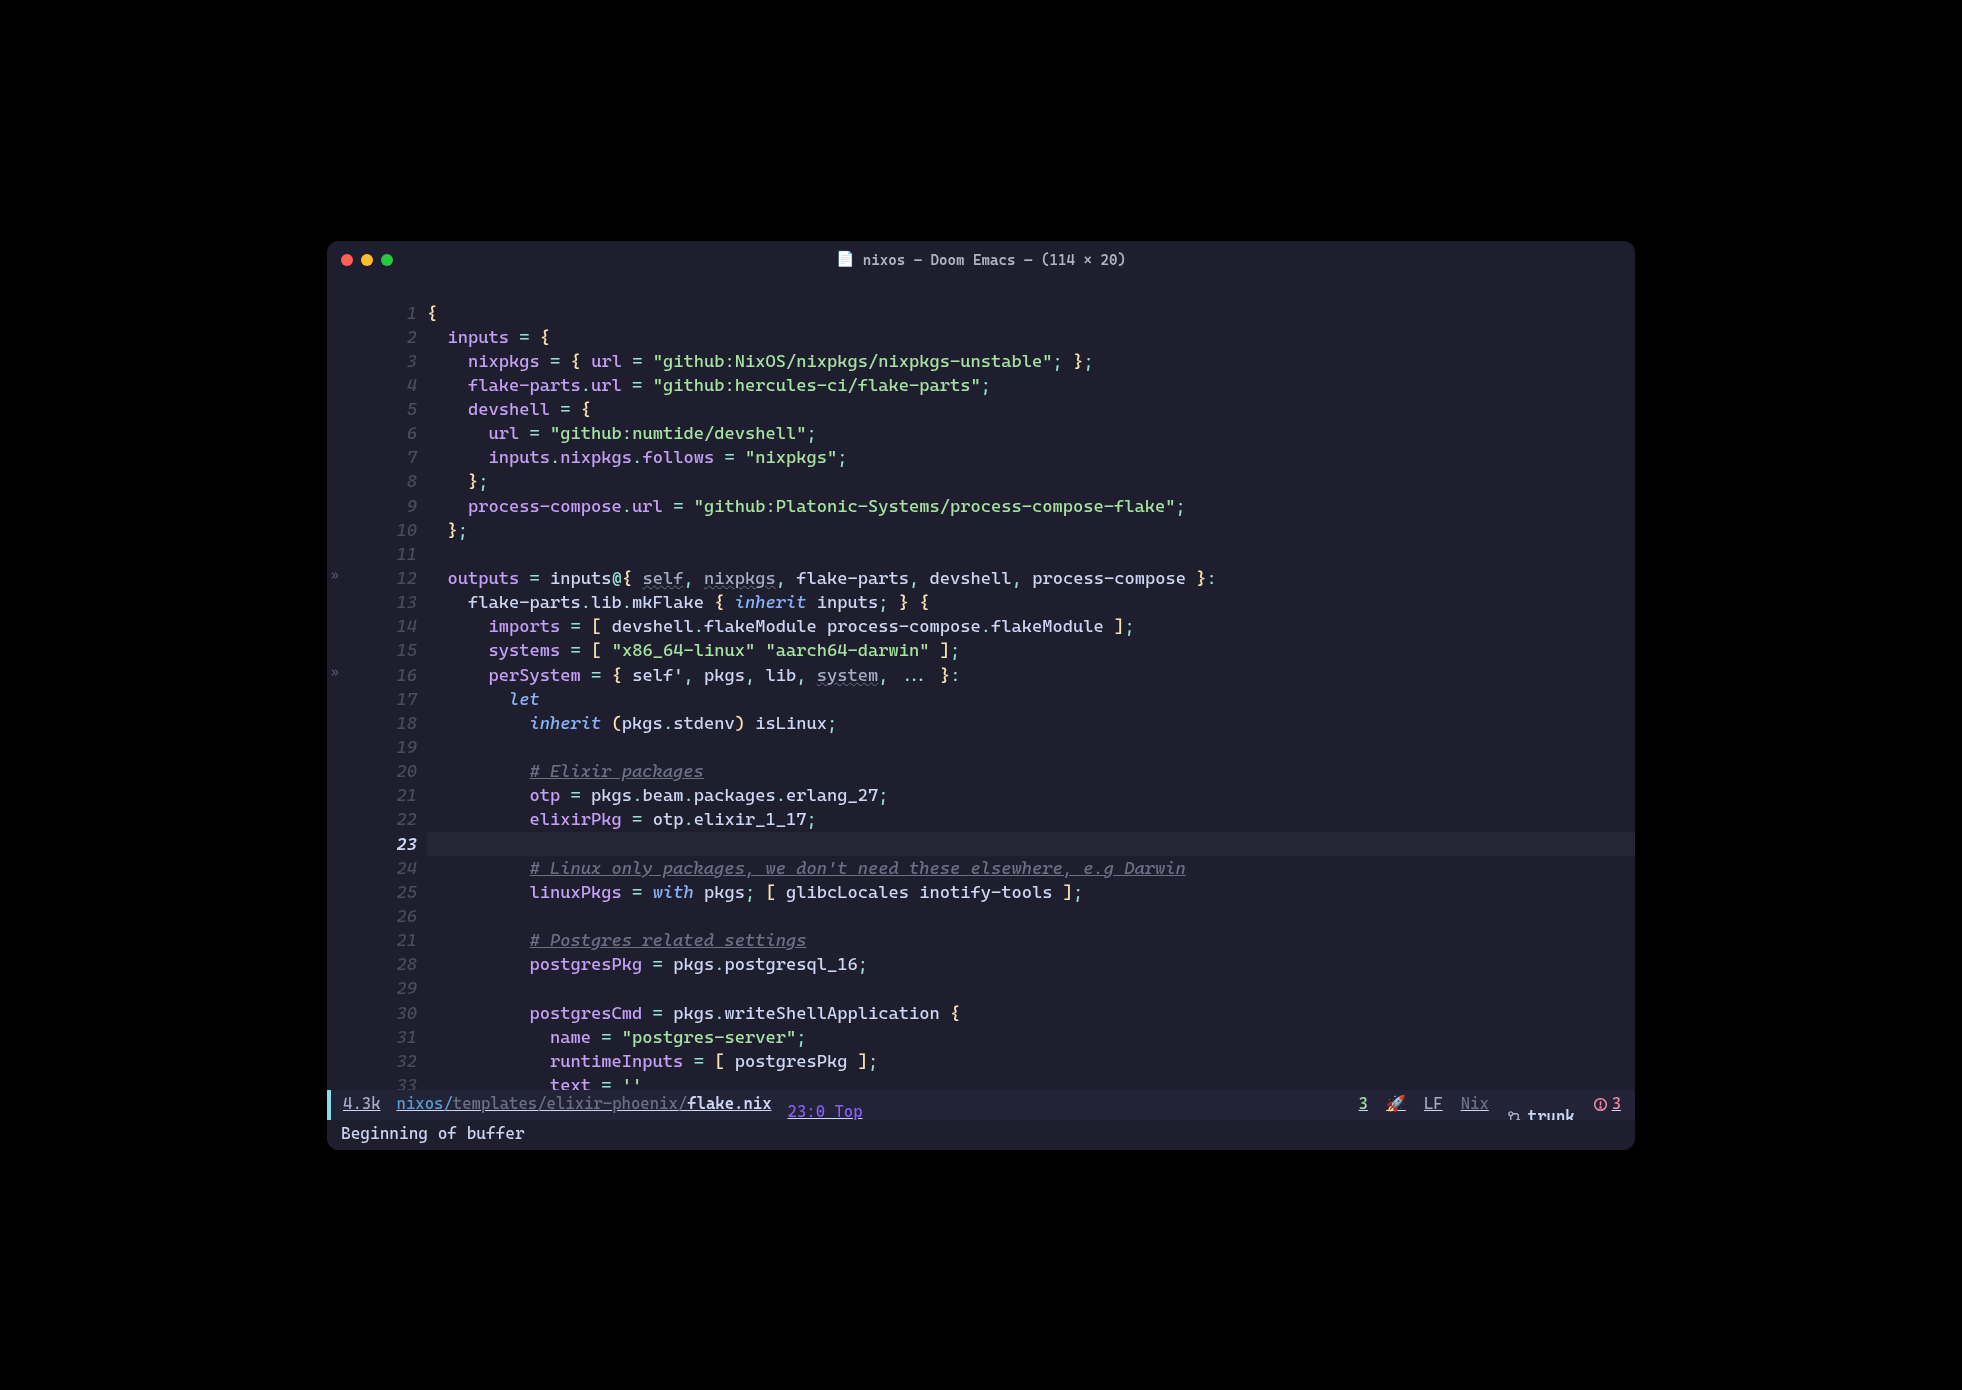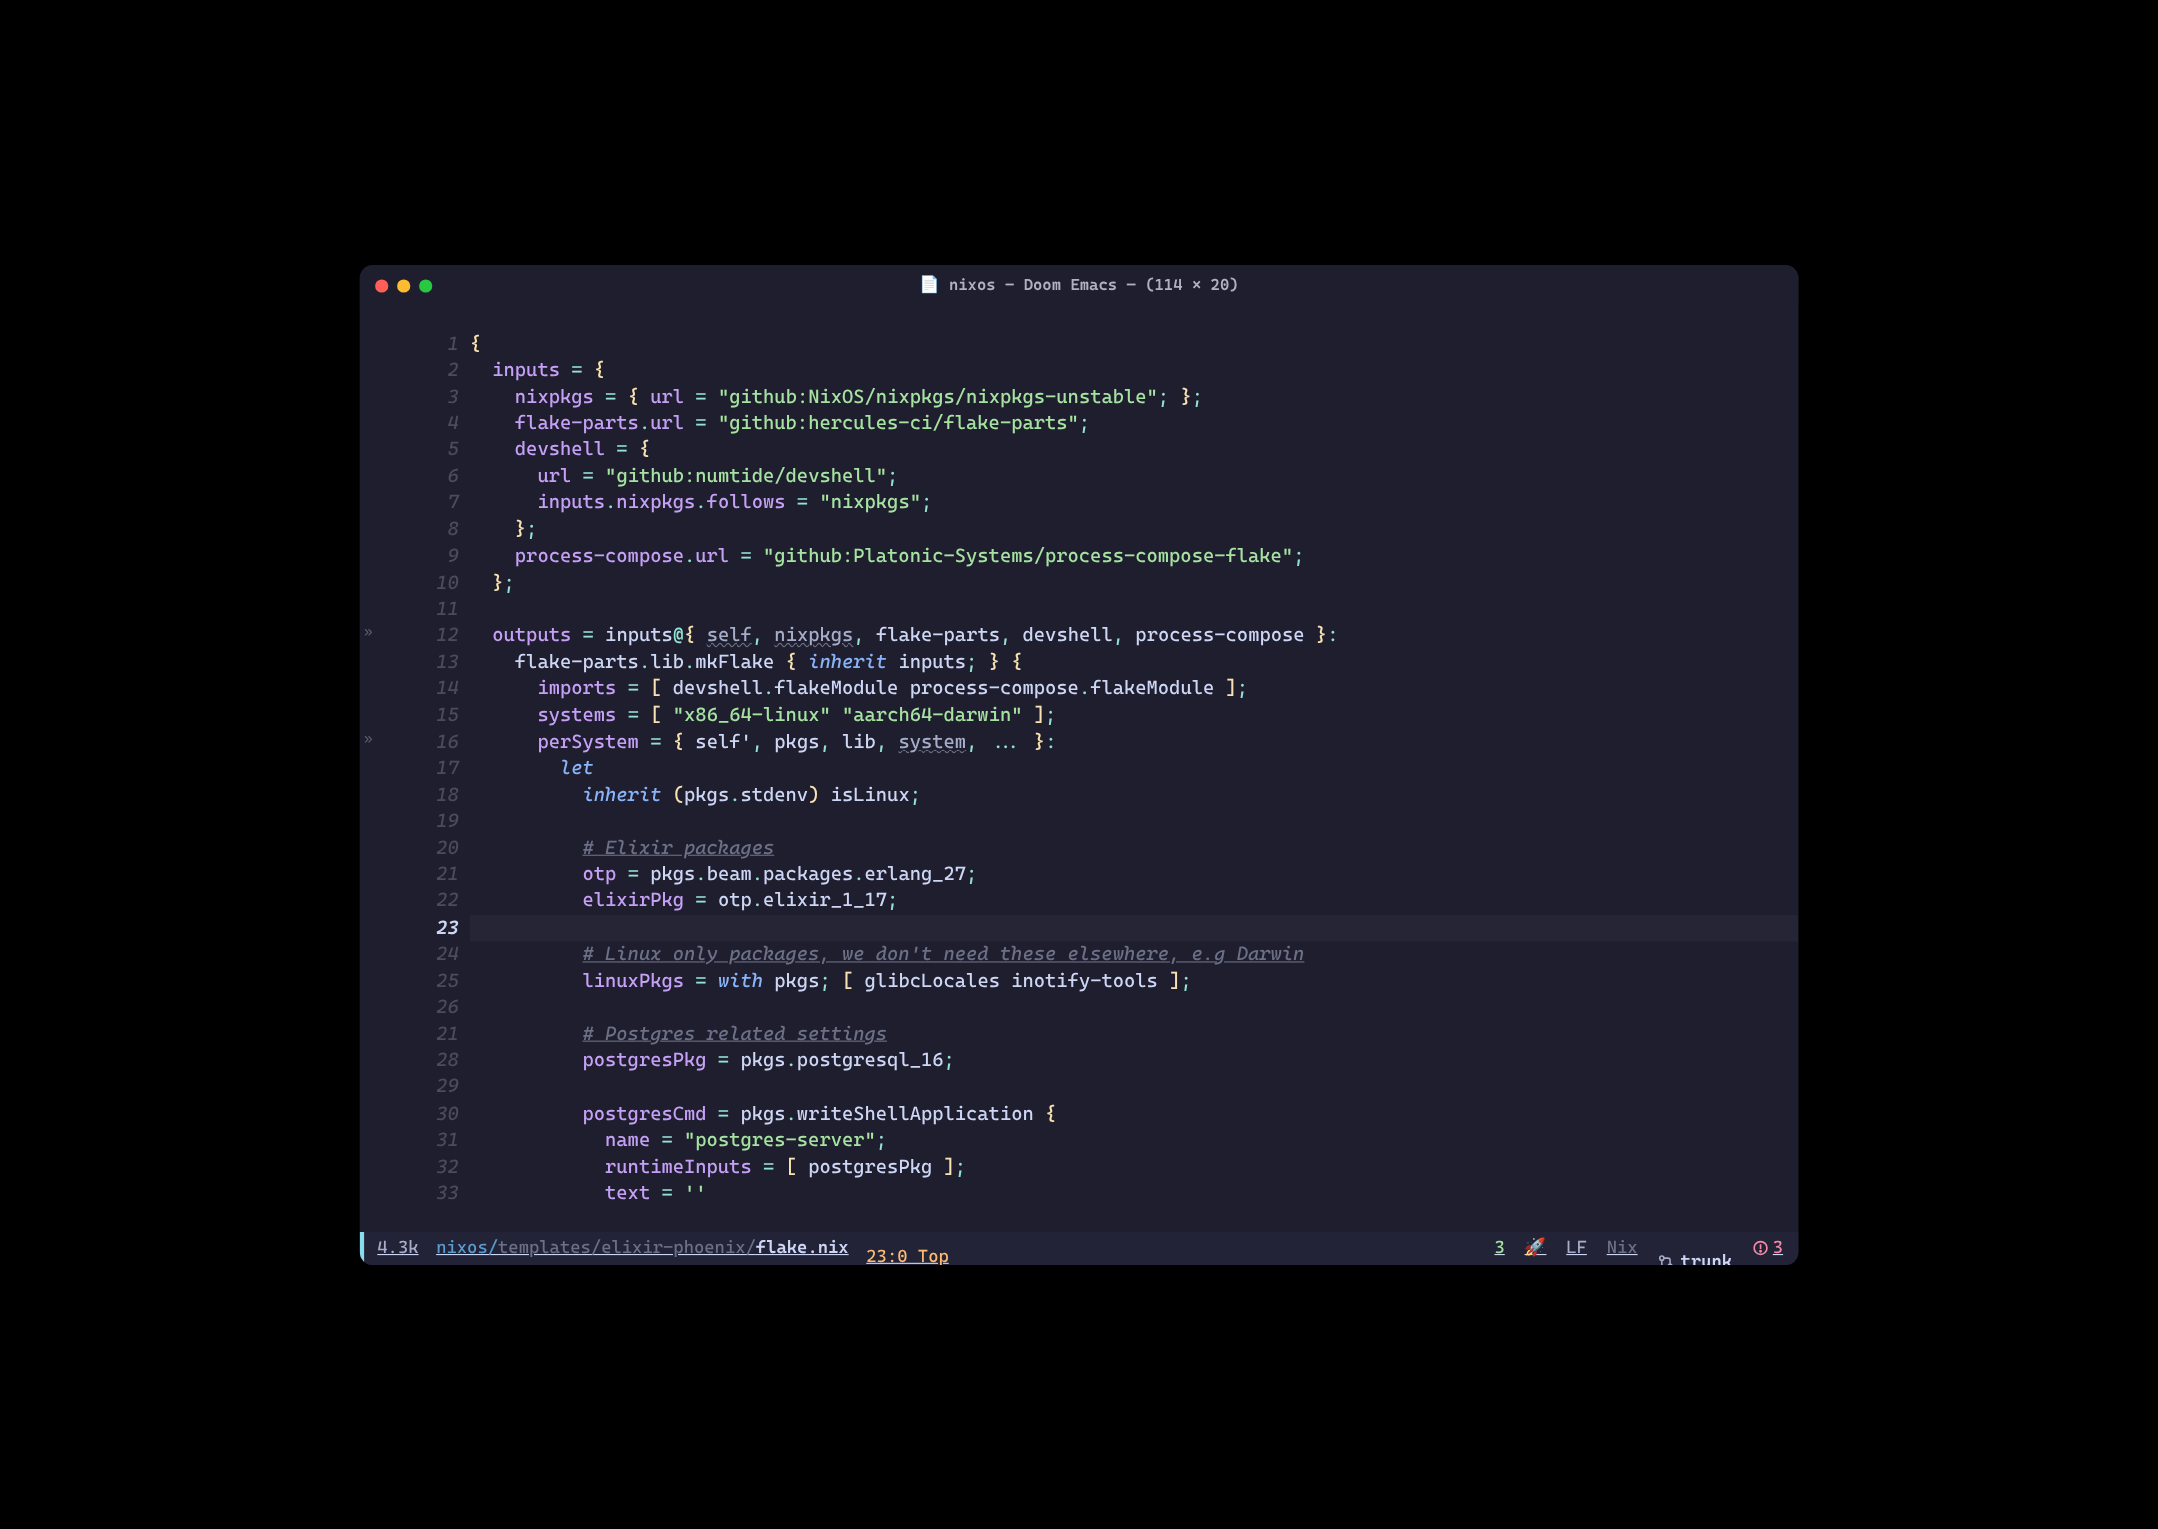--- a/index.html
+++ b/index.html
@@ -101,21 +101,21 @@
     flex-shrink: 0;
     color: #cdd6f4;
     font-style: italic;
     text-decoration: underline;
   }
   .modeline .bar { width: 4px; height: 100%; background: #89dceb; margin-right: 12px; }
   .modeline .size { color: #a6adc8; margin-right: 16px; font-style: normal;}
   .modeline .path { color: #5a9bcf; font-style: normal; }
   .modeline .path .dim { color: #6c7086; }
   .modeline .path .file { color: #cdd6f4; font-weight: 600; text-align: right; }
-  .modeline .pos { margin-left: 16px; color: #fdba74; font-style: normal; margin-top: 15px;}
+  .modeline .pos { margin-left: 16px; color: #8b5cf6; font-style: normal; margin-top: 15px;}
   .modeline .spacer { flex: 1; }
   .modeline .rseg { display: flex; align-items: center; gap: 18px; padding-right: 14px; font-style: normal; }
   .modeline .rseg .lsp { color: #a6e3a1; }
   .modeline .rseg .rocket { color: #a6adc8; }
   .modeline .rseg .enc { color: #a6adc8; }
   .modeline .rseg .mode { color: #6c7086; }
   .modeline .rseg .vc { color: #a6adc8; display:flex; align-items:center; gap:6px;margin-top:26px; }
   .modeline .rseg .vc .branch { font-weight:600; color:#cdd6f4;}
   .modeline .rseg .err { color: #f38ba8; display:flex; align-items:center; gap:4px;}
   .echo {
@@ -206,13 +206,14 @@
         <svg class="ico" viewBox="0 0 16 16" fill="none" stroke="#f38ba8" stroke-width="1.6">
             <circle cx="8" cy="8" r="6.2"></circle>
             <line x1="8" y1="4.5" x2="8" y2="9"></line>
             <circle cx="8" cy="11.2" r="0.6" fill="#f38ba8"></circle>
           </svg>
         <span>3</span>
       </span>
     </div>
   </div>
 
+  <div class="echo">Beginning of buffer</div>
 </div>
 
 </body></html>

